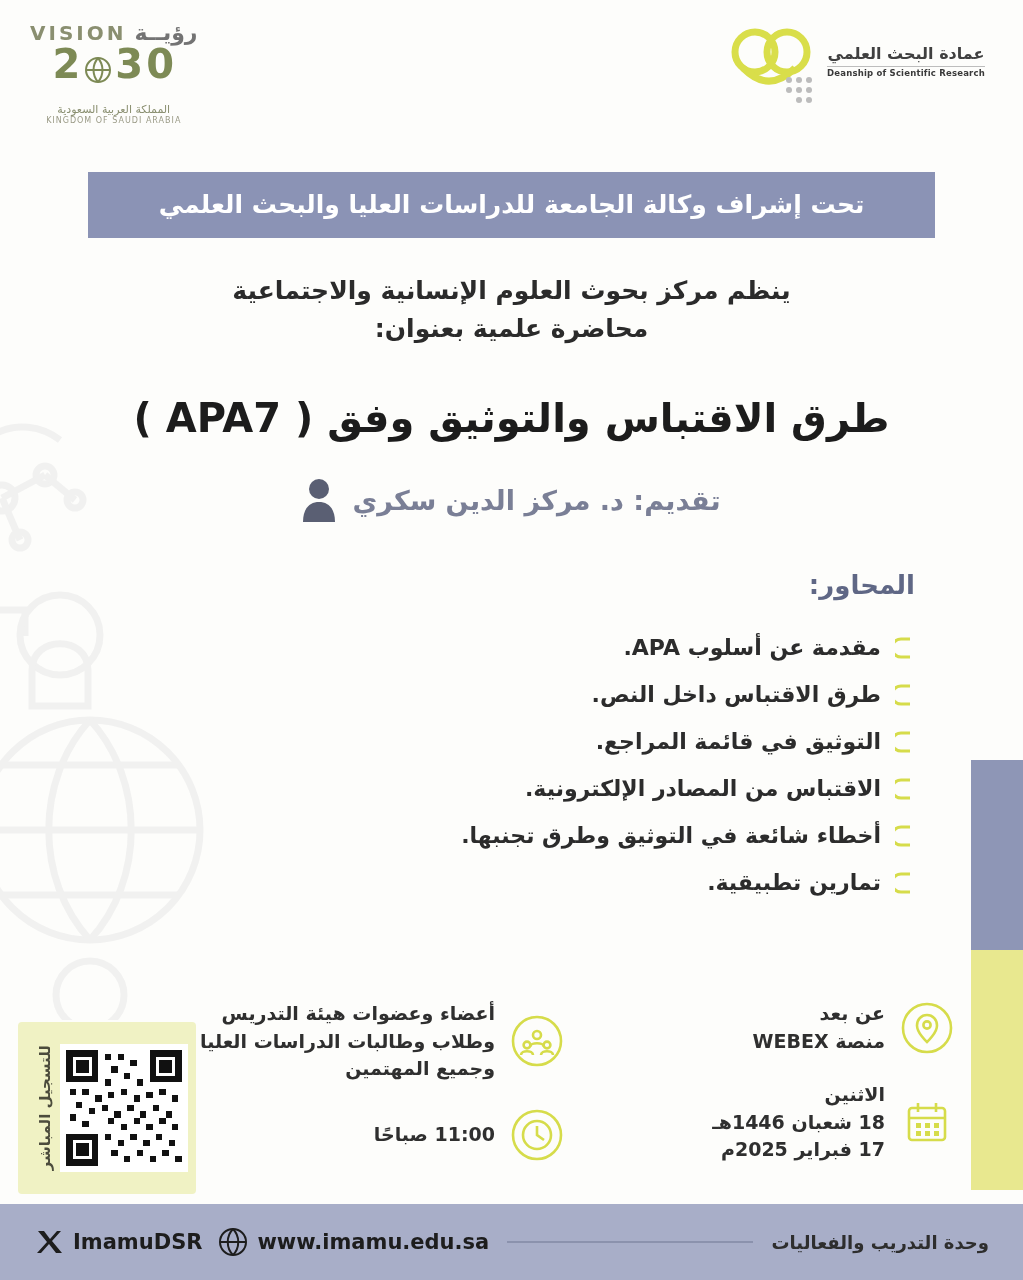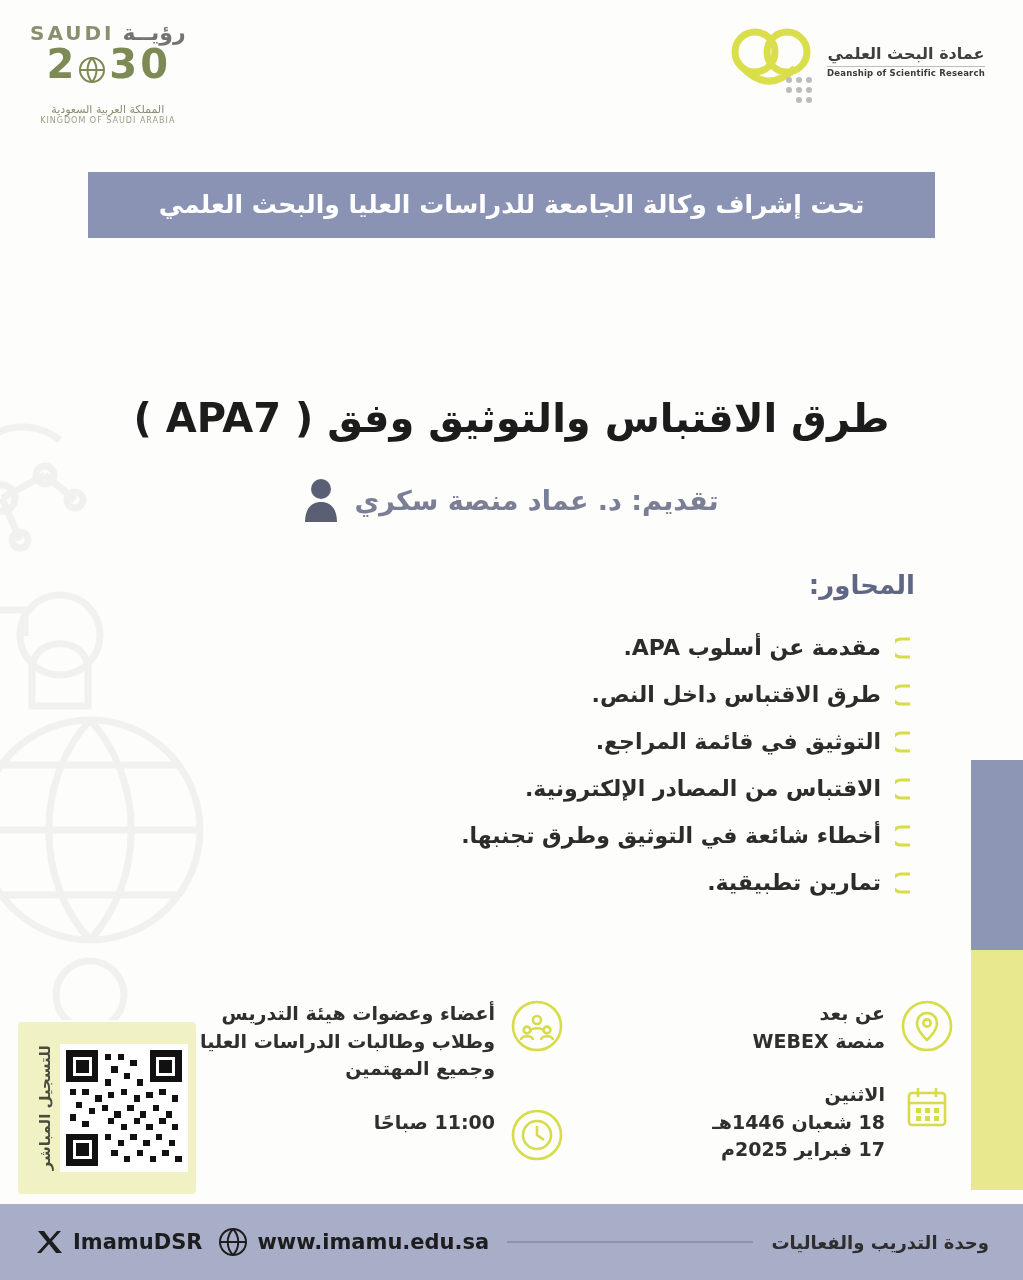--- a/index.html
+++ b/index.html
@@ -224,21 +224,21 @@
     top: 1000px;
     left: 200px;
     right: 70px;
     display: flex;
     justify-content: space-between;
     direction: rtl;
   }
   .det-col { display: flex; flex-direction: column; gap: 26px; }
   .det-row {
     display: flex;
-    align-items: flex-start;
+    align-items: center;
     gap: 16px;
     direction: rtl;
   }
   .det-icon { width: 52px; height: 52px; flex: 0 0 auto; }
   .det-text {
     text-align: right;
     font-size: 19px;
     font-weight: bold;
     color: #2f2f2f;
     line-height: 1.45;
@@ -352,21 +352,21 @@
             <circle cx="74" cy="78" r="3"></circle>
               <circle cx="84" cy="78" r="3"></circle>
           </g>
         </svg>
       </div>
     </div>
 
     <div class="logo-left-group">
       <div class="vision-logo">
         <div class="v-top">
-          <span>SAUDI</span>
+          <span>VISION</span>
           <span class="ar-v">رؤيــة</span>
         </div>
         <div class="v-num">
           <span>2</span>
           <span class="globe">
             <svg viewBox="0 0 30 30" fill="none" stroke="#7d8a55" stroke-width="2">
               <circle cx="15" cy="15" r="12"></circle>
               <path d="M3 15h24M15 3c-6 7-6 17 0 24M15 3c6 7 6 17 0 24"></path>
             </svg>
           </span>
@@ -375,25 +375,29 @@
         </div>
         <div class="v-sub1">المملكة العربية السعودية</div>
         <div class="v-sub2">KINGDOM OF SAUDI ARABIA</div>
       </div>
 
     </div>
   </div>
 
   <div class="banner">تحت إشراف وكالة الجامعة للدراسات العليا والبحث العلمي</div>
 
+  <div class="intro">
+    <div class="l1">ينظم مركز بحوث العلوم الإنسانية والاجتماعية</div>
+    <div class="l2">محاضرة علمية بعنوان:</div>
+  </div>
 
   <div class="title-main">طرق الاقتباس والتوثيق وفق ( APA7 )</div>
 
   <div class="presenter">
-    <span class="ptext">تقديم: د. عماد منصة سكري</span>
+    <span class="ptext">تقديم: د. مركز الدين سكري</span>
     <span class="person-icon">
       <svg viewBox="0 0 34 44" fill="#5a5f73">
         <circle cx="17" cy="11" r="10"></circle>
         <path d="M1 44 c0 -14 7 -20 16 -20 c9 0 16 6 16 20 z"></path>
       </svg>
     </span>
   </div>
 
   <div class="axes-heading">المحاور:</div>
 

